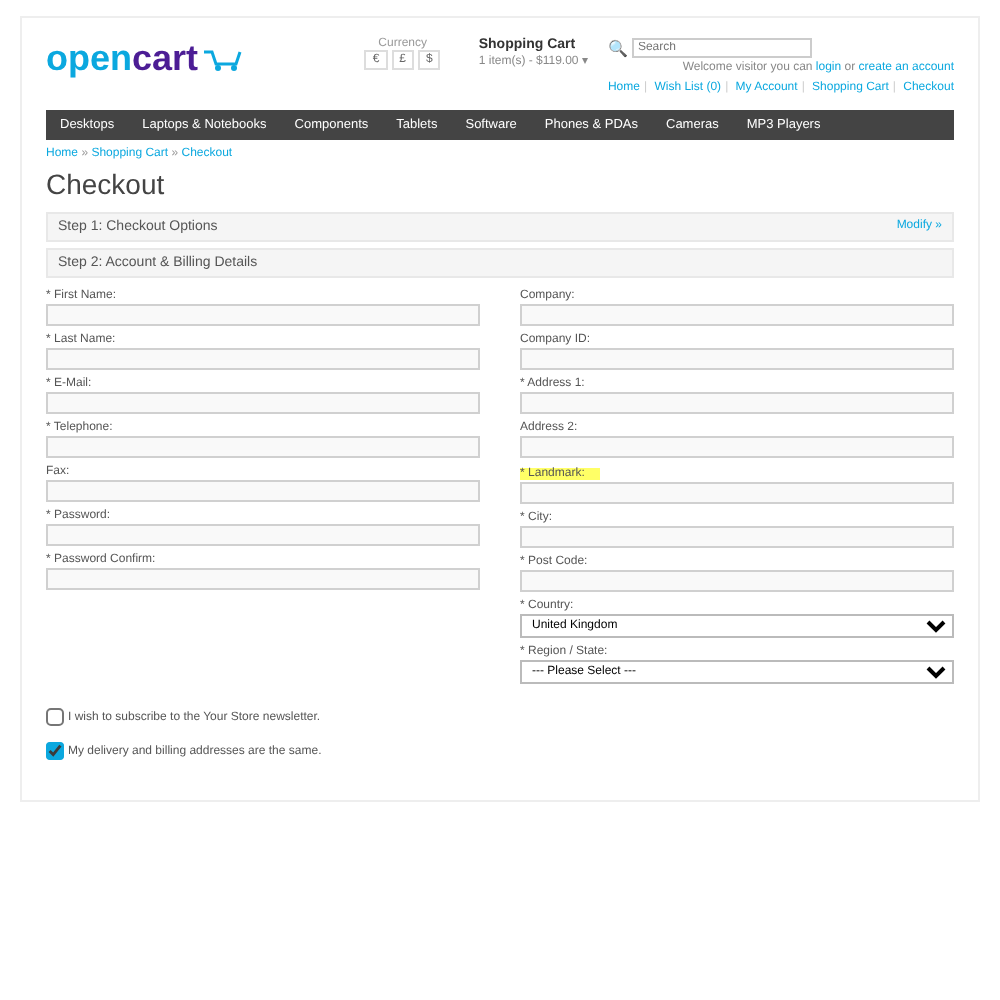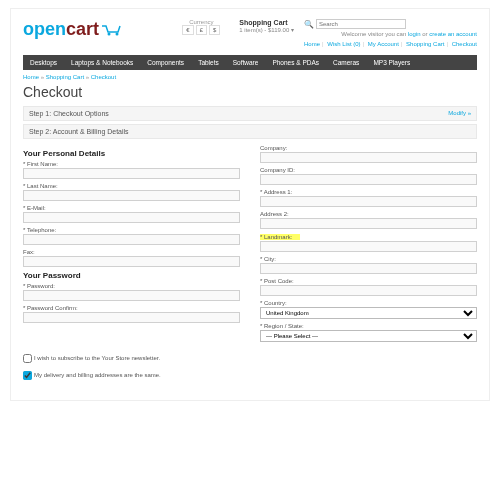--- a/index.html
+++ b/index.html
@@ -1,20 +1,20 @@
 <!DOCTYPE html>
 <html><head>
 <meta charset="utf-8">
 <style>
 *{box-sizing:border-box;margin:0;padding:0}
 body{font-family:Arial,sans-serif;font-size:7px;background:#fff;color:#333;width:500px;height:500px;position:relative}
 .wrap{width:480px;margin:8px auto;border:1px solid #eee;padding:6px 12px 20px}
 .hdr{display:flex;align-items:flex-start;gap:10px;padding:4px 0 6px}
 .logo{font-size:18px;font-weight:bold;color:#0ba8df}
-.logo .dark{color:#7f1d1d}
+.logo .dark{color:#4c1d95}
 .logo svg{vertical-align:middle;margin-left:2px}
 .cur{margin-left:auto;text-align:center;font-size:6px;color:#999}
 .cur .btns span{display:inline-block;border:1px solid #ddd;padding:1px 3px;margin:0 1px;font-size:6px;color:#666}
 .cart{font-size:6px;color:#666;padding-left:8px;white-space:nowrap}
 .cart .ttl{font-weight:bold;color:#333;font-size:7px}
 .cart .it{color:#888}
 .srch{display:flex;align-items:center;gap:2px}
 .srch input{border:1px solid #ccc;font-size:6px;padding:1px 2px;width:90px;color:#999}
 .topl{text-align:right;font-size:6px;color:#888;padding:2px 0}
 .topl a{color:#0ba8df;text-decoration:none}
@@ -88,27 +88,25 @@
 <h1>Checkout</h1>
 <div class="step">
       <span>Step 1: Checkout Options</span>
       <a>Modify »</a>
     </div>
 <div class="step">
       <span>Step 2: Account &amp; Billing Details</span>
     </div>
 <div class="cols">
 <div class="col">
-<div class="sec">Your Personal Details</div>
 <div class="fld"><span class="lbl req">First Name:</span><input class="inp" style=""></div>
 <div class="fld"><span class="lbl req">Last Name:</span><input class="inp" style=""></div>
 <div class="fld"><span class="lbl req">E-Mail:</span><input class="inp" style=""></div>
 <div class="fld"><span class="lbl req">Telephone:</span><input class="inp" style=""></div>
 <div class="fld"><span class="lbl">Fax:</span><input class="inp" style=""></div>
-<div class="sec">Your Password</div>
 <div class="fld"><span class="lbl req">Password:</span><input class="inp" style=""></div>
 <div class="fld"><span class="lbl req">Password Confirm:</span><input class="inp" style=""></div>
 </div>
 <div class="col">
 <div class="fld"><span class="lbl">Company:</span><input class="inp" style=""></div>
 <div class="fld"><span class="lbl">Company ID:</span><input class="inp" style=""></div>
 <div class="fld"><span class="lbl req">Address 1:</span><input class="inp" style=""></div>
 <div class="fld"><span class="lbl">Address 2:</span><input class="inp" style=""></div>
 <div class="fld"><span class="lbl req hl">Landmark:</span><input class="inp" style=""></div>
 <div class="fld"><span class="lbl req">City:</span><input class="inp" style=""></div>

